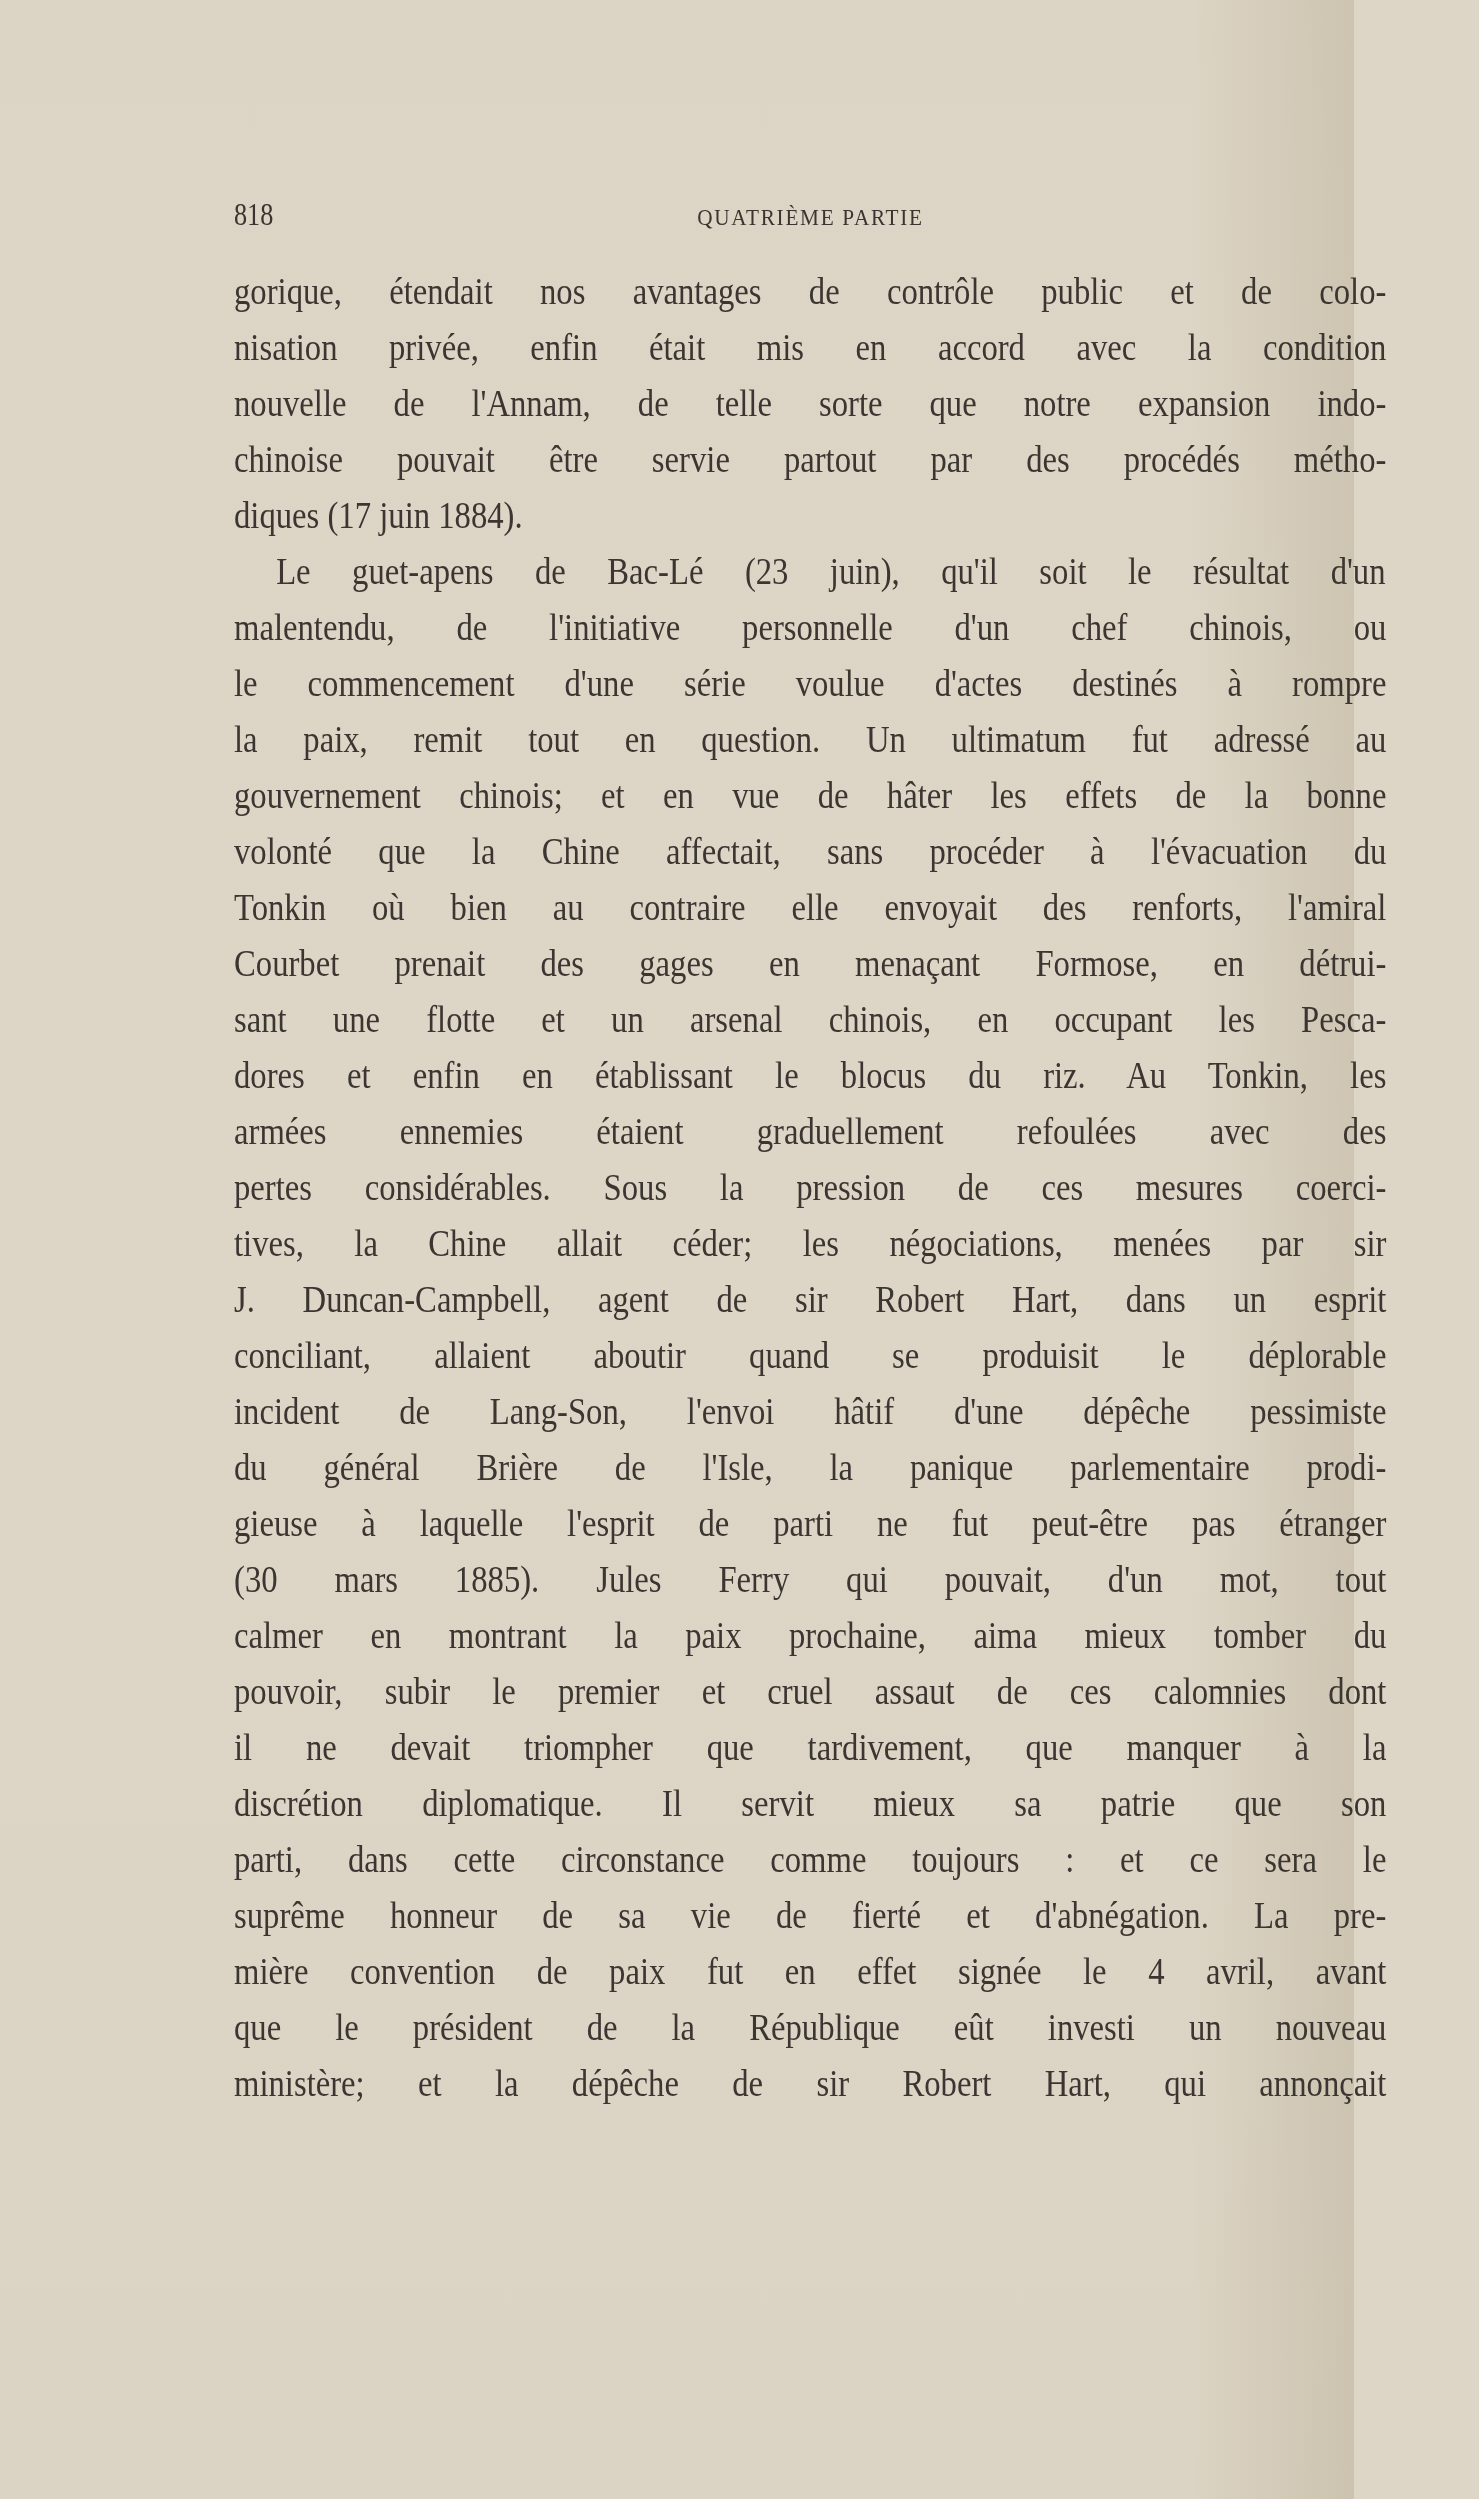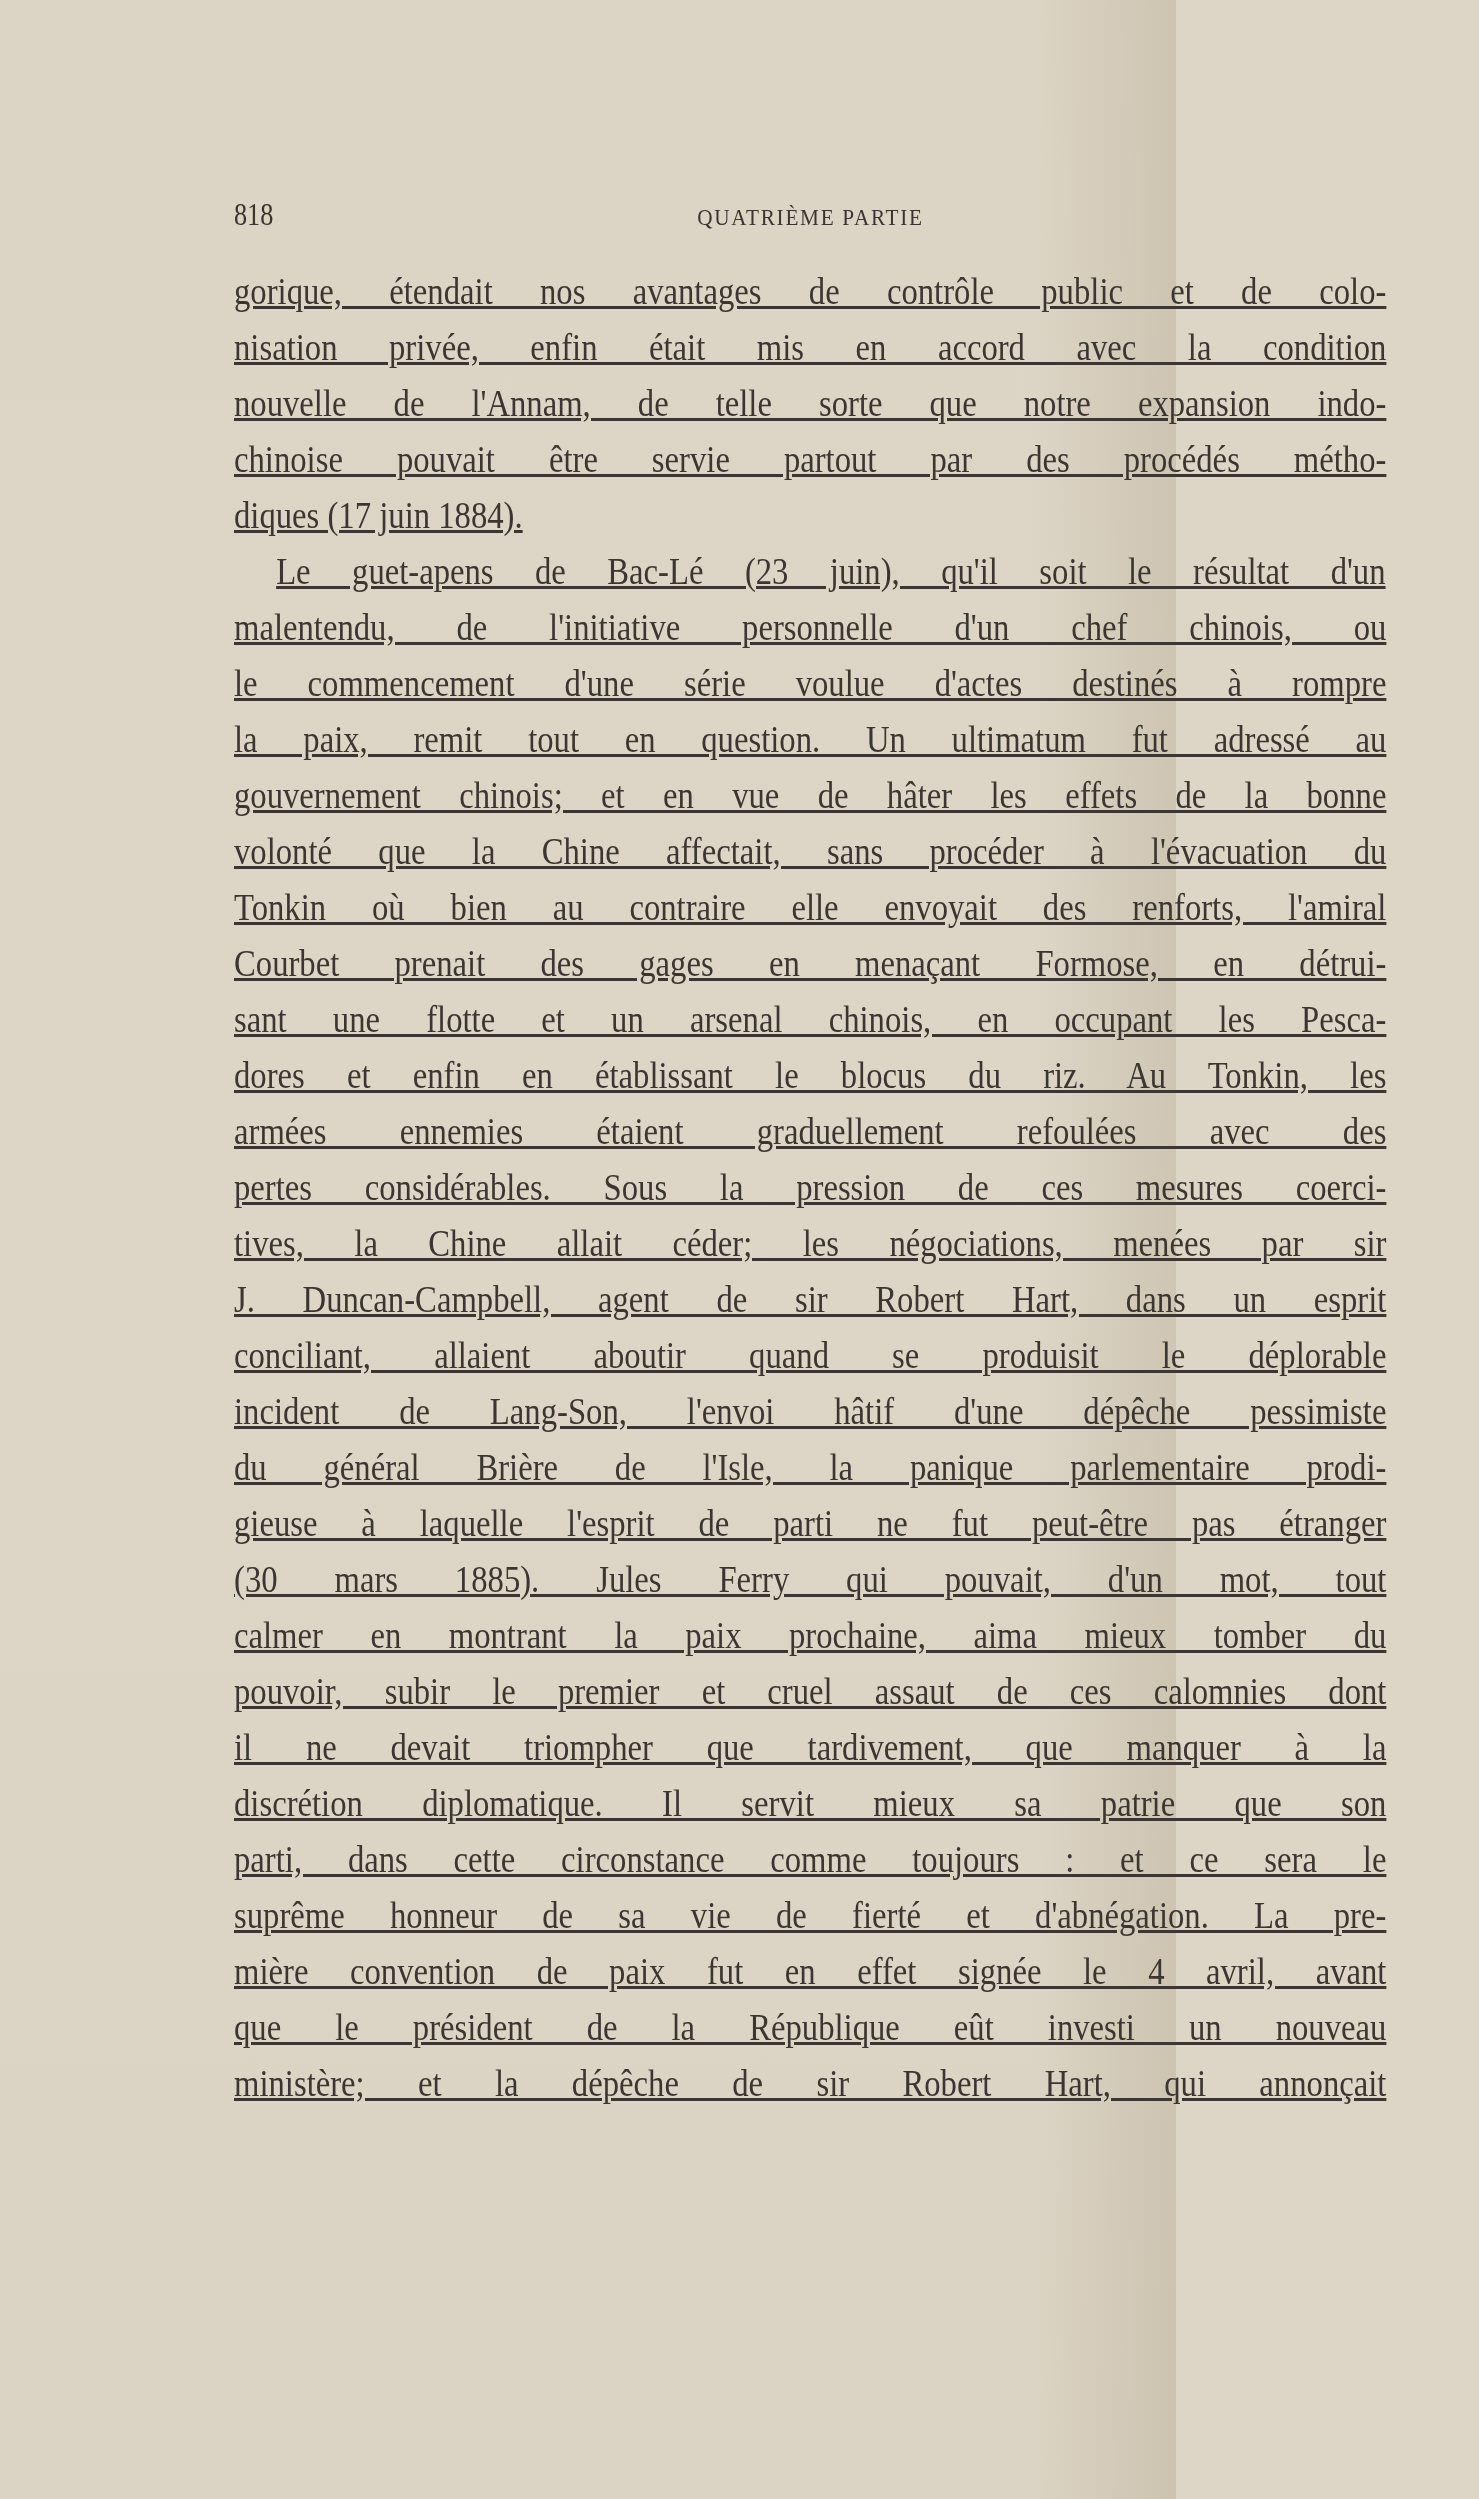--- a/index.html
+++ b/index.html
@@ -9,21 +9,21 @@
     body {
       width: 1479px;
       height: 2500px;
       background: #ddd5c5;
       position: relative;
       overflow: hidden;
     }
     .page {
       position: absolute;
       left: 0; top: 0;
-      width: 1176px; height: 2500px;
+      width: 1354px; height: 2500px;
       background:
         linear-gradient(90deg, rgba(0,0,0,0) 0%, rgba(0,0,0,0) 88%, rgba(150,130,100,0.10) 94%, rgba(140,120,90,0.18) 100%),
         linear-gradient(180deg, #dcd4c4 0%, #ddd6c7 50%, #dbd3c3 100%);
     }
     .running-head {
       position: absolute;
       top: 196px;
       left: 234px;
       width: 1153px;
       height: 47px;
@@ -49,21 +49,20 @@
       font-variant: small-caps;
       transform: scaleX(0.9);
     }
     .body-text {
       position: absolute;
       top: 263px;
       left: 234px;
       width: 1153px;
       font-family: "Liberation Serif", "DejaVu Serif", serif;
       color: #3b3631;
-      text-decoration: underline;
     }
     .line {
       display: block;
       height: 56px;
       line-height: 56px;
       font-size: 38px;
       white-space: nowrap;
       text-align: justify;
       text-align-last: justify;
       transform: scaleX(0.86);

